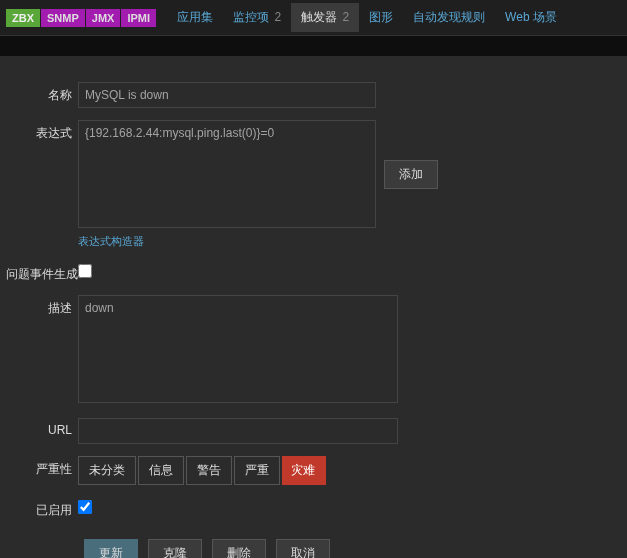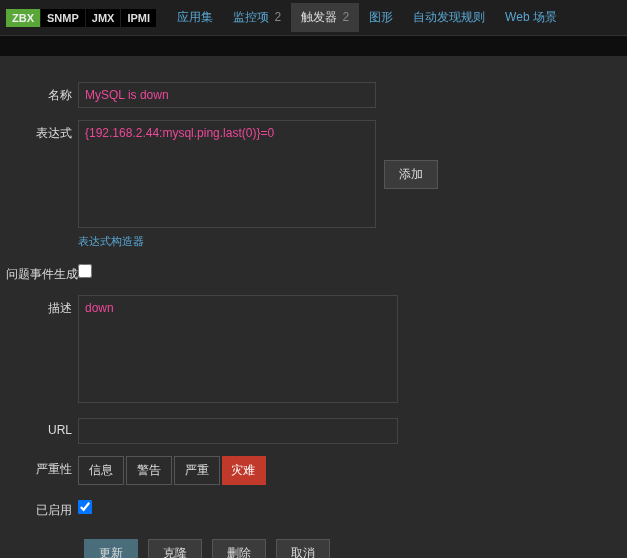--- a/index.html
+++ b/index.html
@@ -25,21 +25,21 @@
       margin-right: 10px;
     }
     .proto {
       padding: 3px 6px;
       font-size: 11px;
       color: #eee;
       font-weight: bold;
       margin-right: 1px;
     }
     .proto.zbx { background: #59a639; }
-    .proto.disabled { background: #000000; color: #ddd; }
+    .proto.disabled { background: #a21caf; color: #ddd; }
     .tabs { display: flex; align-items: center; }
     .tab {
       padding: 6px 10px;
       color: #59a6d3;
       cursor: pointer;
       font-size: 12px;
     }
     .tab .count { color: #888; margin-left: 2px; }
     .tab.active { background: #3b3b3b; color: #ddd; }
     .form-area {
@@ -57,21 +57,21 @@
       text-align: right;
       color: #ddd;
       font-size: 12px;
       padding-top: 5px;
       padding-right: 6px;
     }
     .field { flex: none; }
     input[type="text"], textarea {
       background: #2b2b2b;
       border: 1px solid #444;
-      color: #ec4899;
+      color: #a3a3a3;
       padding: 5px 6px;
       font-family: Arial, sans-serif;
       font-size: 12px;
     }
     .name-input { width: 298px; }
     .expr-ta { width: 298px; height: 108px; resize: none; }
     .desc-ta { width: 320px; height: 108px; resize: none; }
     .url-input { width: 320px; }
     .btn {
       background: #3b3b3b;
@@ -162,20 +162,21 @@
     <div class="label">URL</div>
     <div class="field">
       <input type="text" class="url-input" value="" style="">
     </div>
   </div>
 
   <div class="row">
     <div class="label">严重性</div>
     <div class="field">
       <div class="severity-group">
+        <div class="sev">未分类</div>
         <div class="sev">信息</div>
         <div class="sev">警告</div>
         <div class="sev">严重</div>
         <div class="sev selected">灾难</div>
       </div>
     </div>
   </div>
 
   <div class="row">
     <div class="label">已启用</div>

